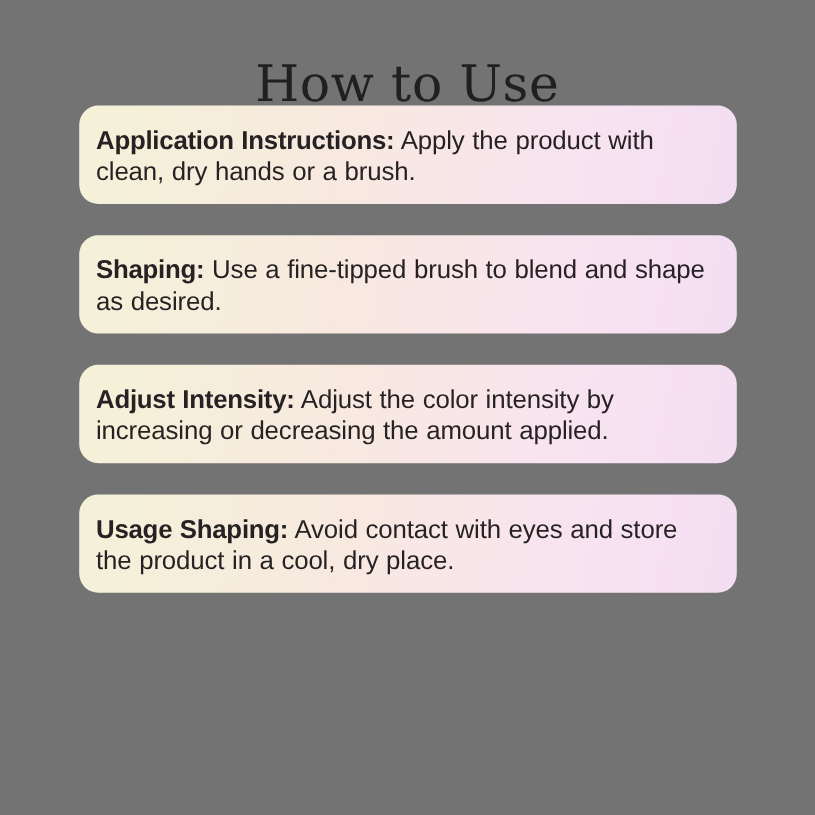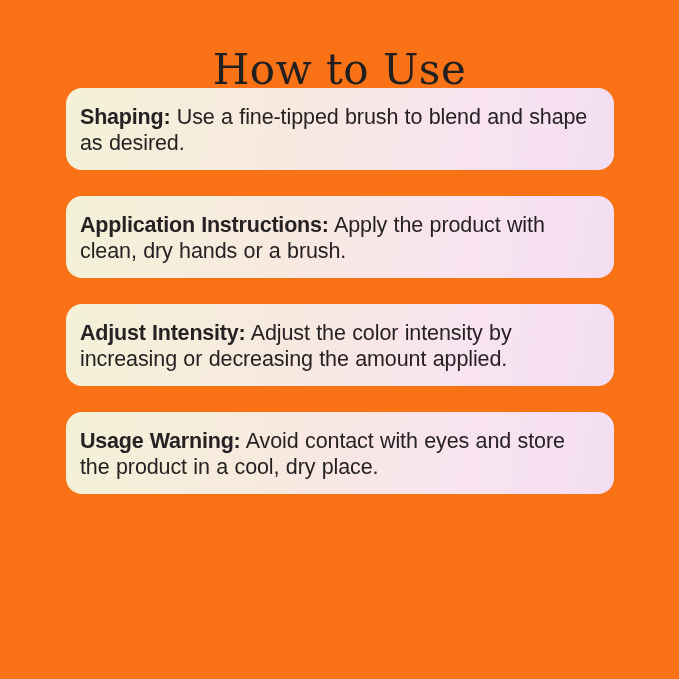--- a/index.html
+++ b/index.html
@@ -13,21 +13,21 @@
     background: #f1f1f1;
     font-family: "Liberation Sans", sans-serif;
     overflow: hidden;
   }
 
   .page {
     position: relative;
     width: 679px;
     height: 679px;
     box-sizing: border-box;
-    background: #f97316;
+    background: #737373;
   }
 
   
   .page-title {
     position: absolute;
     top: 16px;
     left: 0;
     width: 679px;
     text-align: center;
     font-family: "DejaVu Serif", "Liberation Serif", serif;
@@ -94,29 +94,29 @@
 </head>
 <body>
 
 <div class="page">
 
   <h1 class="page-title">How to Use</h1>
 
   <div class="cards">
 
     <div class="card">
-      <p class="card-text"><span class="card-label">Shaping:</span> <span class="card-body">Use a fine-tipped brush to blend and shape as desired.</span></p>
+      <p class="card-text"><span class="card-label">Application Instructions:</span> <span class="card-body">Apply the product with clean, dry hands or a brush.</span></p>
     </div>
 
     <div class="card">
-      <p class="card-text"><span class="card-label">Application Instructions:</span> <span class="card-body">Apply the product with clean, dry hands or a brush.</span></p>
+      <p class="card-text"><span class="card-label">Shaping:</span> <span class="card-body">Use a fine-tipped brush to blend and shape as desired.</span></p>
     </div>
 
     <div class="card">
       <p class="card-text"><span class="card-label">Adjust Intensity:</span> <span class="card-body">Adjust the color intensity by increasing or decreasing the amount applied.</span></p>
     </div>
 
     <div class="card">
-      <p class="card-text"><span class="card-label">Usage Warning:</span> <span class="card-body">Avoid contact with eyes and store the product in a cool, dry place.</span></p>
+      <p class="card-text"><span class="card-label">Usage Shaping:</span> <span class="card-body">Avoid contact with eyes and store the product in a cool, dry place.</span></p>
     </div>
 
   </div>
 </div>
 
 </body></html>

